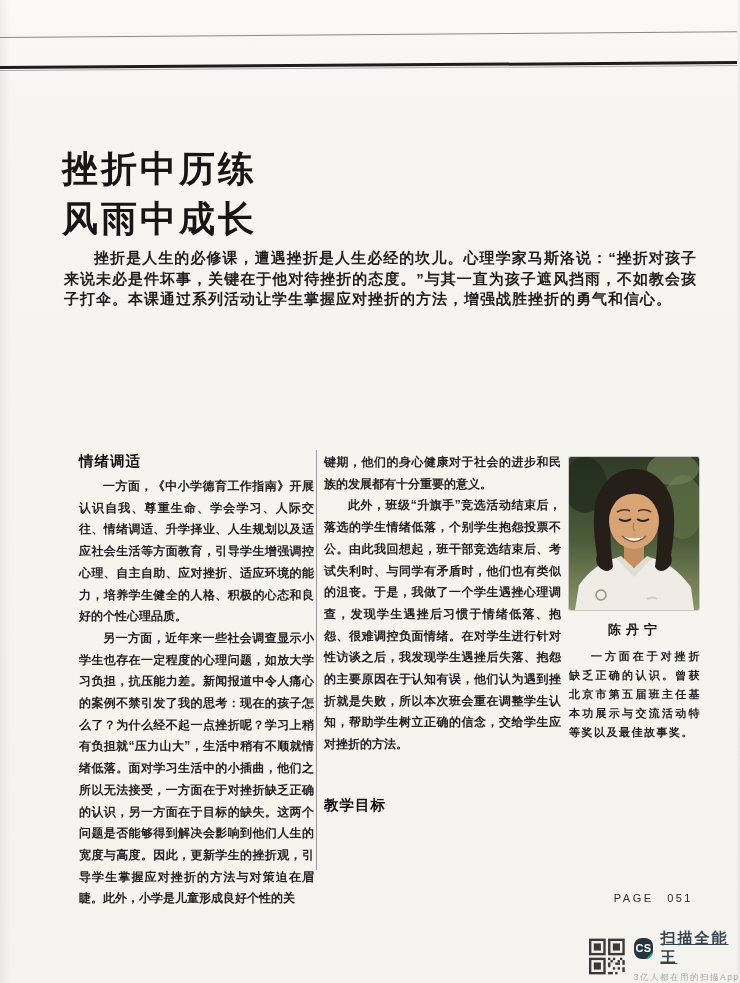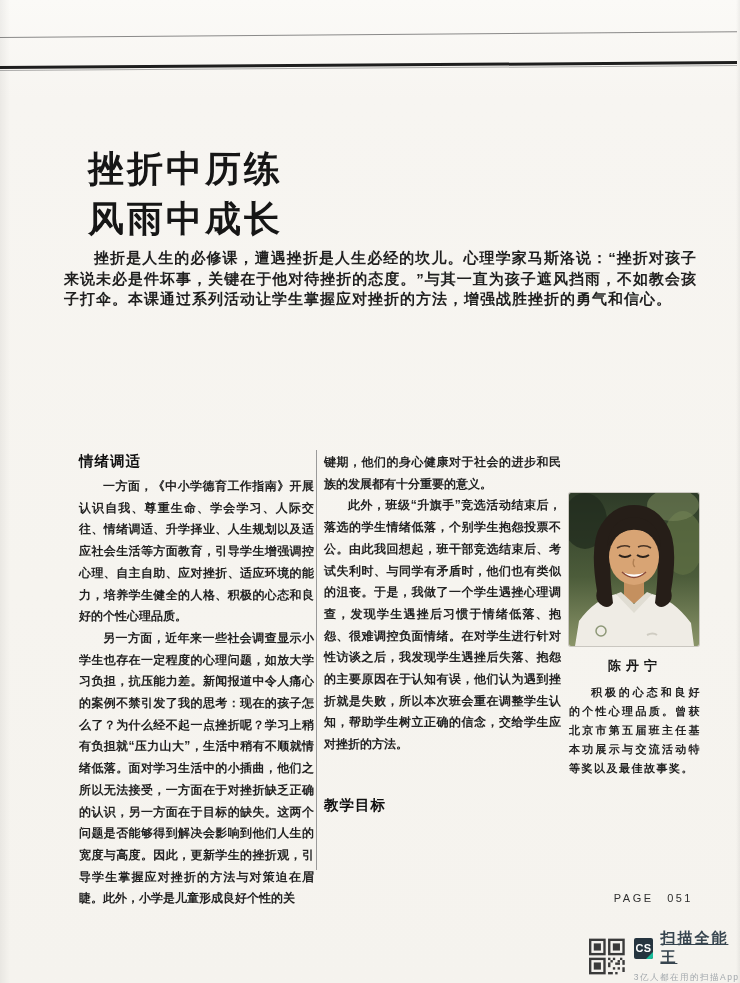--- a/index.html
+++ b/index.html
@@ -14,48 +14,48 @@
 
   
   .line-thin{position:absolute;left:0;top:37px;width:737px;height:1px;background:#6d6d6d;
         transform:rotate(-0.45deg);transform-origin:left center;opacity:.8;}
   .line-thick{position:absolute;left:0;top:66px;width:737px;height:2.5px;background:#1e1e1e;
         transform:rotate(-0.38deg);transform-origin:left center;}
   .line-thick-echo{position:absolute;left:0;top:70px;width:737px;height:1px;background:#8a8a8a;
         transform:rotate(-0.38deg);transform-origin:left center;opacity:.7;}
 
   .title{position:absolute;left:62px;top:120px;font-size:36px;line-height:50px;
-        font-weight:700;letter-spacing:3px;color:#161616;margin-left:26px;}
+        font-weight:700;letter-spacing:3px;color:#161616;}
   .intro{position:absolute;left:64px;top:233px;width:633px;font-size:15px;line-height:20.5px;
         letter-spacing:1px;font-weight:600;color:#1f1f1f;text-align:justify;text-indent:2em;}
 
   .col{position:absolute;top:452px;color:#222;}
   .col p{margin:0;font-size:12px;line-height:21.7px;font-weight:600;text-align:justify;}
   .col p.indent{text-indent:2em;}
   .col-left{left:79px;width:235px;}
   .col-mid{left:324px;width:237px;}
   .col-heading{font-size:14.5px;font-weight:700;letter-spacing:1px;color:#101010;
         margin:0 0 5px 0;}
   .col-heading.second{margin-top:40px;}
   .divider{position:absolute;left:316px;top:450px;width:1px;height:420px;background:#9a9a9a;}
 
-  .author{position:absolute;left:569px;top:457px;width:132px;margin-top:36px;}
+  .author{position:absolute;left:569px;top:457px;width:132px;}
   .photo{display:block;border-radius:2px;box-shadow:0 0 0 1px rgba(120,115,105,.35);}
   .author-name{margin-top:11px;text-align:center;font-size:13px;font-weight:700;
         letter-spacing:5px;color:#1a1a1a;}
   .author-bio{margin-top:8px;font-size:11px;line-height:19px;letter-spacing:1.5px;
         font-weight:600;color:#222;text-align:justify;text-indent:2em;}
 
   .page-num{position:absolute;right:47px;top:892px;font-size:11px;font-weight:400;
         letter-spacing:2.5px;word-spacing:8px;color:#2e2e2e;}
 
   .watermark{position:absolute;left:589px;top:929px;display:flex;align-items:center;gap:9px;}
   .wm-right{display:flex;flex-direction:column;}
   .wm-row{display:flex;align-items:center;gap:7px;}
-  .cs-logo{position:relative;width:21px;height:21px;border-radius:2px;background:#25343f;
+  .cs-logo{position:relative;width:21px;height:21px;border-radius:8px;background:#25343f;
         overflow:hidden;display:flex;align-items:center;justify-content:center;
         color:#fff;font-size:11px;font-weight:700;letter-spacing:.5px;}
   .cs-logo::after{content:"";position:absolute;right:0;bottom:0;width:0;height:0;
         border-left:7px solid transparent;border-bottom:7px solid #18bc9a;}
   .wm-name{font-size:15px;font-weight:700;letter-spacing:2px;color:#37454f;text-decoration:underline;}
   .wm-tagline{margin-top:5px;font-size:8.5px;letter-spacing:1.5px;color:#a0a6ab;}
 </style>
 </head>
 <body>
 
@@ -111,21 +111,21 @@
       <path d="M69,54 q7,-3 13,1" stroke="#4a3526" stroke-width="1.6" fill="none"></path>
       <path d="M50,62 q6,4 12,0" stroke="#2a211a" stroke-width="2" fill="none"></path>
       <path d="M68,62 q6,4 12,0" stroke="#2a211a" stroke-width="2" fill="none"></path>
       <path d="M65,66 q-2,6 1,8" stroke="#b07f52" stroke-width="1.4" fill="none"></path>
       <path d="M53,79 Q65,90 77,79 Q65,84 53,79 Z" fill="#ffffff"></path>
       <path d="M53,79 Q65,90 77,79" stroke="#8c4b38" stroke-width="1.5" fill="none"></path>
       <circle cx="32" cy="138" r="5" fill="none" stroke="#8e9878" stroke-width="1.5"></circle>
       <path d="M78,142 q6,-3 10,0" stroke="#cfccc2" stroke-width="2" fill="none"></path>
     </svg>
     <div class="author-name">陈丹宁</div>
-    <p class="author-bio">积极的心态和良好的个性心理品质。曾获北京市第五届班主任基本功展示与交流活动特等奖以及最佳故事奖。</p>
+    <p class="author-bio">一方面在于对挫折缺乏正确的认识。曾获北京市第五届班主任基本功展示与交流活动特等奖以及最佳故事奖。</p>
   </div>
 
   <div class="page-num">PAGE 051</div>
 
   <div class="watermark">
     <svg width="38" height="41" viewBox="0 0 45 45" aria-hidden="true">
       <rect width="45" height="45" fill="#f4f2ee"></rect>
       <g fill="#3a3a3a">
         <rect x="0" y="0" width="21" height="21"></rect>
         <rect x="24" y="0" width="21" height="21"></rect>

